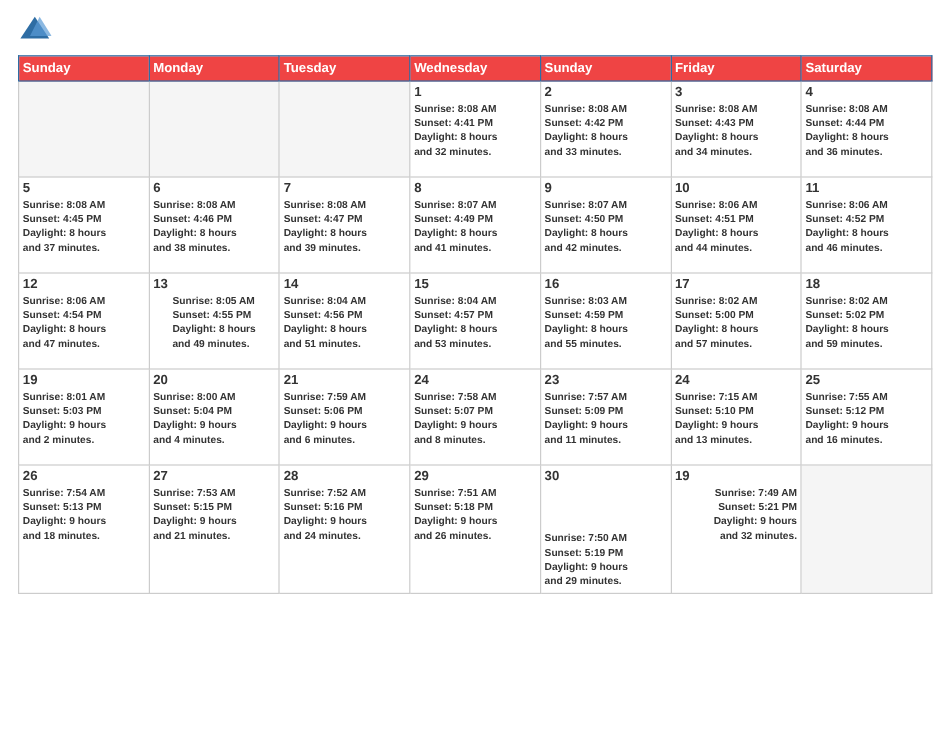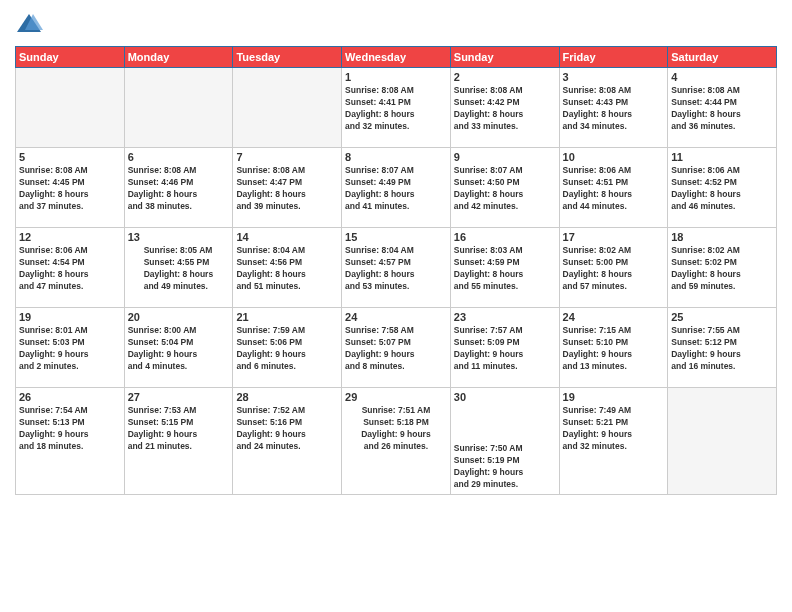--- a/index.html
+++ b/index.html
@@ -333,35 +333,35 @@
           </td>
           <td>
             <div class="day-number">28</div>
             <div class="day-info" style="white-space: pre-line;">Sunrise: 7:52 AM
 Sunset: 5:16 PM
 Daylight: 9 hours
 and 24 minutes.</div>
           </td>
           <td>
             <div class="day-number">29</div>
-            <div class="day-info" style="white-space: pre-line; text-align: center;">Sunrise: 7:51 AM
+            <div class="day-info" style="white-space: pre-line;">Sunrise: 7:51 AM
 Sunset: 5:18 PM
 Daylight: 9 hours
 and 26 minutes.</div>
           </td>
           <td>
             <div class="day-number">30</div>
             <div class="day-info" style="white-space: pre-line; margin-top: 40px;">Sunrise: 7:50 AM
 Sunset: 5:19 PM
 Daylight: 9 hours
 and 29 minutes.</div>
           </td>
           <td>
             <div class="day-number">19</div>
-            <div class="day-info" style="white-space: pre-line;">Sunrise: 7:49 AM
+            <div class="day-info" style="white-space: pre-line; text-align: right;">Sunrise: 7:49 AM
 Sunset: 5:21 PM
 Daylight: 9 hours
 and 32 minutes.</div>
           </td>
           <td class="empty"></td>
         </tr>
       </tbody>
   </table>
 </div>
 

